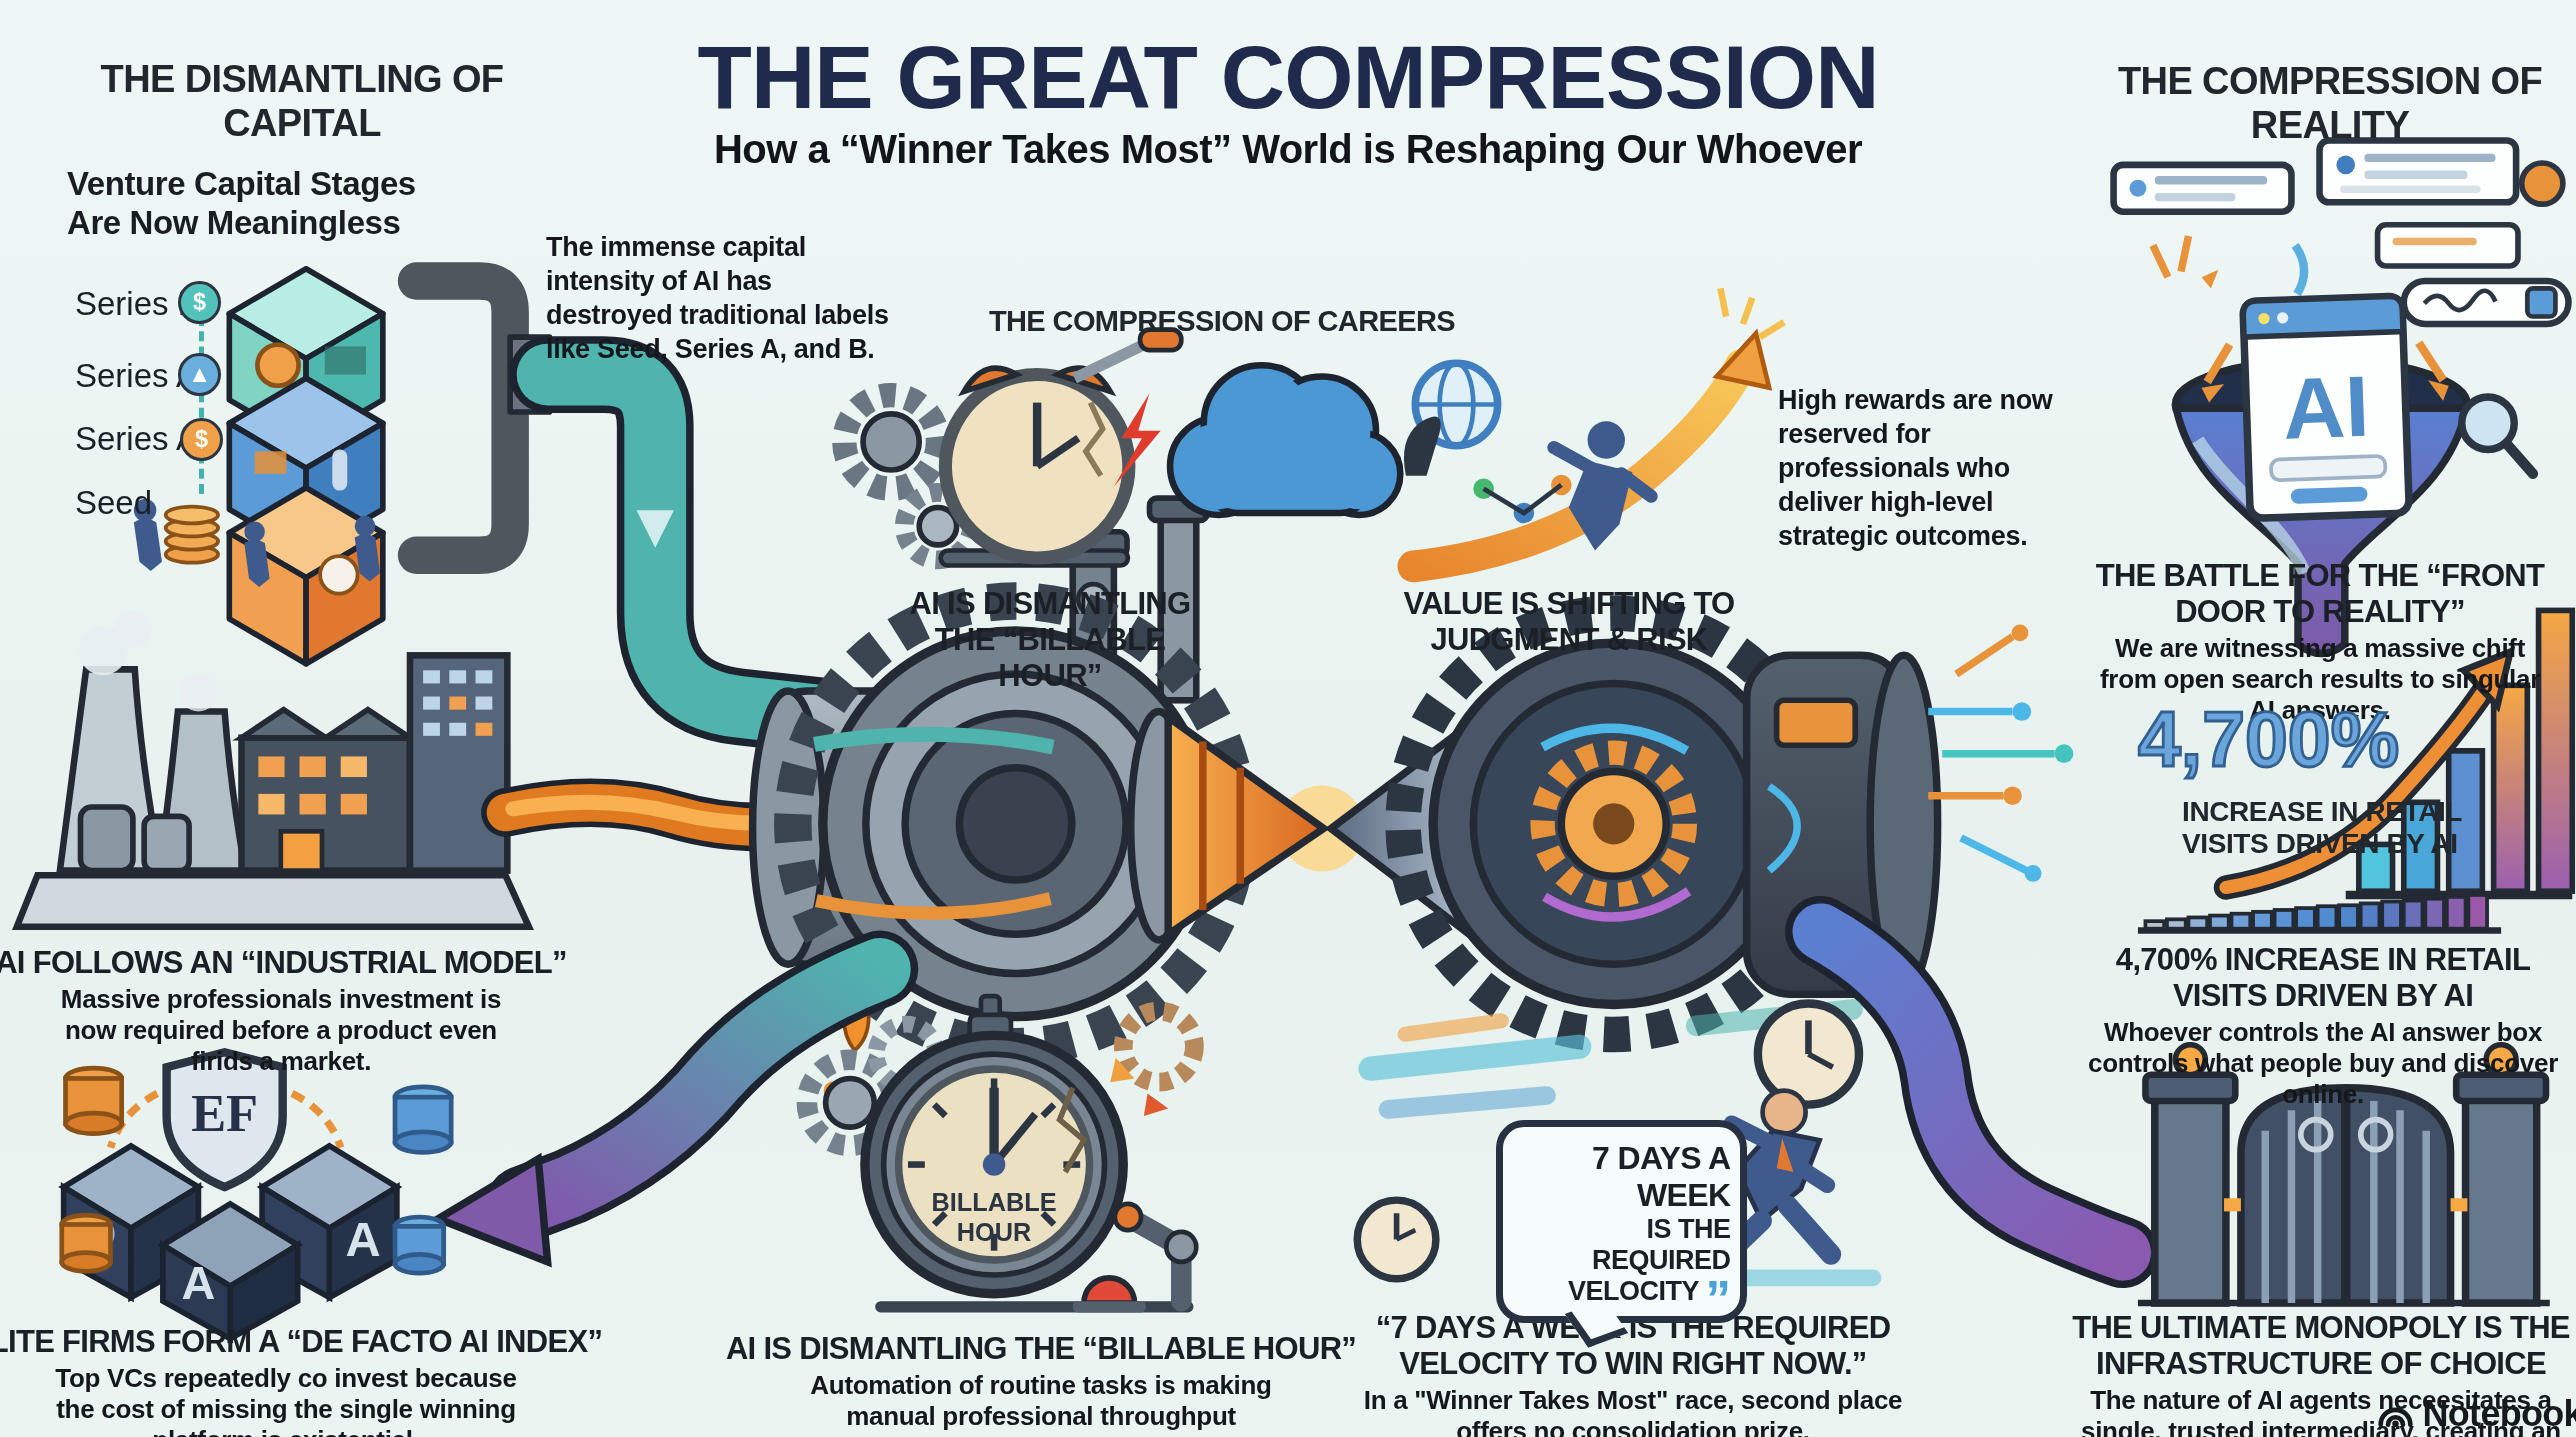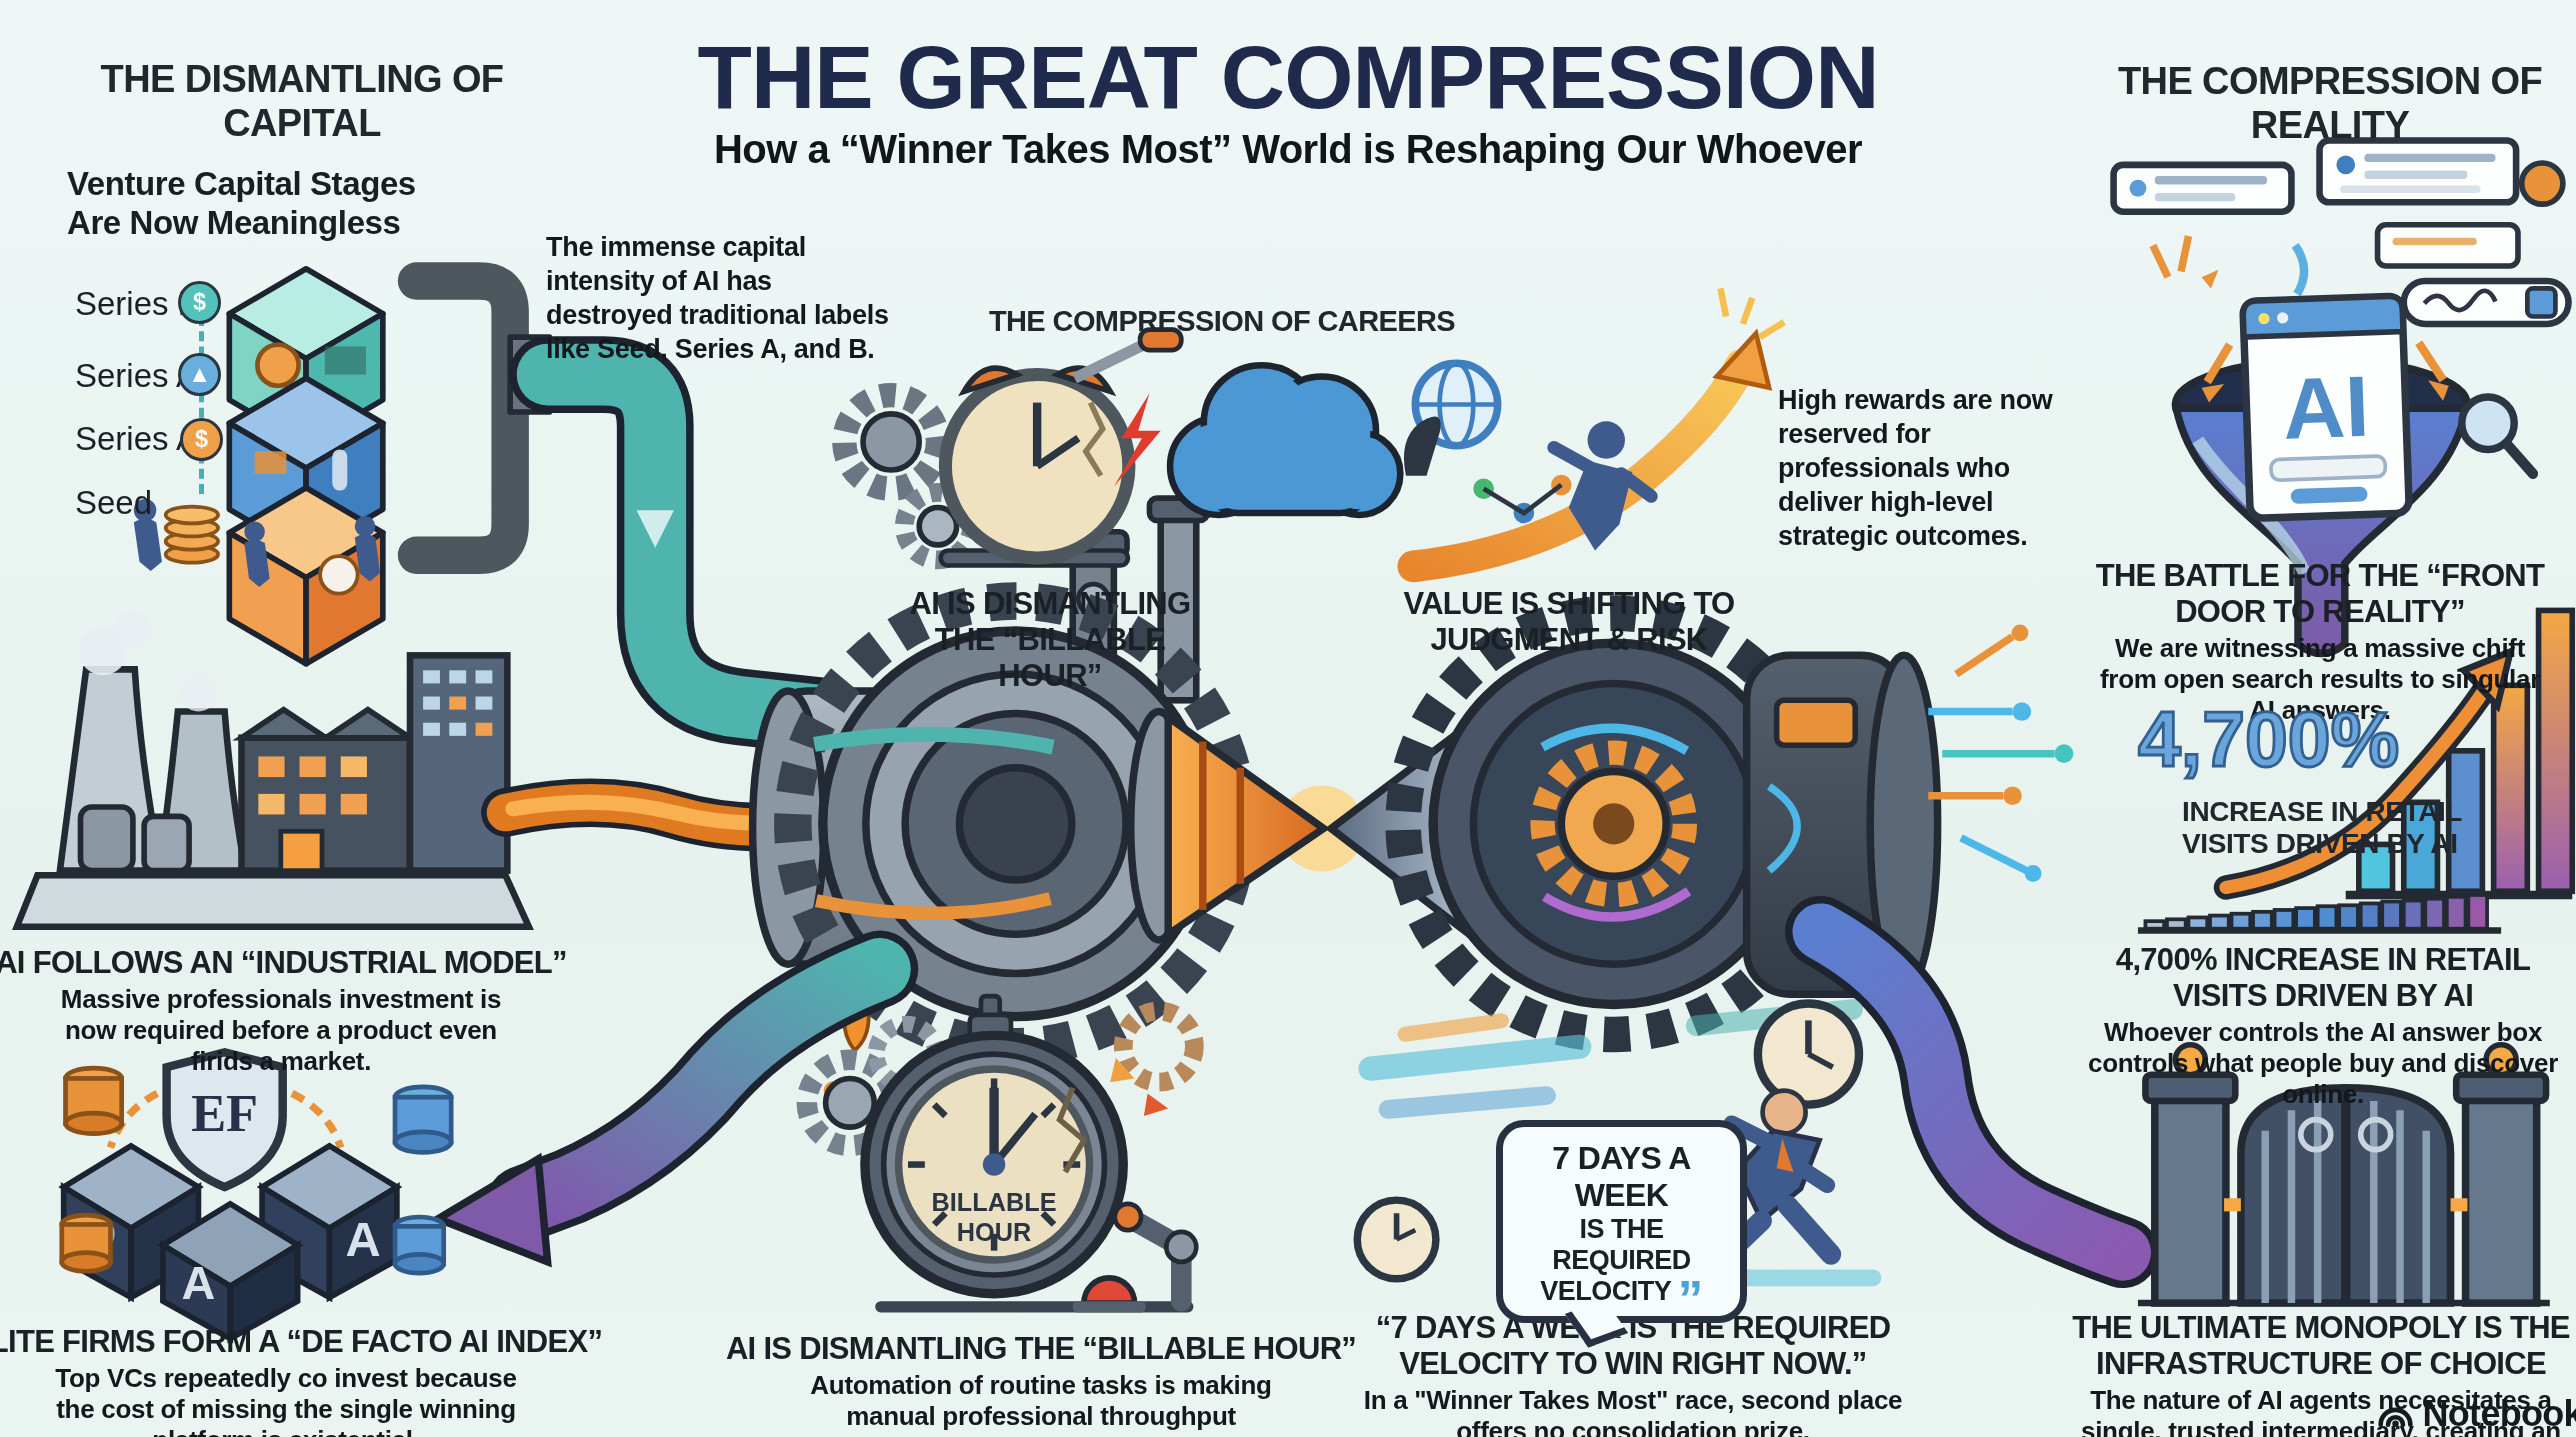--- a/index.html
+++ b/index.html
@@ -17,21 +17,21 @@
   .stage-circle{position:absolute;width:43px;height:43px;border-radius:50%;border:3.7px solid #2c3542;color:#fff;font-weight:800;font-size:23.4px;display:flex;align-items:center;justify-content:center;}
   .note{font-size:27px;font-weight:600;line-height:1.26;letter-spacing:-0.3px;color:#14171b;}
   .caption{position:absolute;text-align:center;transform:translateX(-50%);}
   .cap-h{font-size:31px;font-weight:800;line-height:1.16;letter-spacing:-0.7px;color:#1b2026;}
   .nowrap{white-space:nowrap;}
   .cap-b{font-size:26px;font-weight:600;line-height:1.2;letter-spacing:-0.3px;color:#14171b;margin:3px auto 0;}
   .w350{width:328px;} .w380{width:356px;} .w480{width:449px;} .w500{width:468px;}
   .w520{width:487px;} .w540{width:505px;} .w560{width:524px;} .w580{width:543px;}
   .stat-num{font-size:77px;font-weight:800;color:#6aa6dc;-webkit-text-stroke:2.8px #33608f;letter-spacing:0px;}
   .stat-label{font-size:28px;font-weight:800;line-height:1.15;letter-spacing:-0.4px;color:#22272d;}
-  .bubble{position:absolute;left:1496px;top:1120px;width:251px;background:#f6fcfb;border:7.5px solid #273141;border-radius:28px;padding:13px 9.4px 9.4px;text-align:center;}
+  .bubble{position:absolute;left:1496px;top:1120px;width:251px;background:#f6fcfb;border:7.5px solid #273141;border-radius:28px;padding:13px 9.4px 9.4px;text-align:right;}
   .bubble:after{content:"";position:absolute;left:73px;bottom:-28px;width:34px;height:34px;background:#f6fcfb;border-right:7.5px solid #273141;border-bottom:7.5px solid #273141;transform:rotate(55deg) skewX(-15deg);}
   .bubble-l1{font-size:32px;font-weight:800;letter-spacing:-0.6px;color:#1b2026;}
   .bubble-l2{font-size:27px;font-weight:800;letter-spacing:-0.5px;color:#1b2026;}
   .bubble-q{color:#4aa3d8;font-size:51px;font-weight:800;line-height:0;vertical-align:-17px;}
   .brand{position:absolute;left:2376px;top:1393px;display:flex;align-items:center;gap:7.5px;}
   .brand-text{font-size:36px;font-weight:600;color:#16191d;letter-spacing:-0.7px;}
   .dash-line{position:absolute;left:199px;top:316px;height:178px;border-left:5.6px dashed #45b1ac;}
 </style>
 </head>
 <body>

